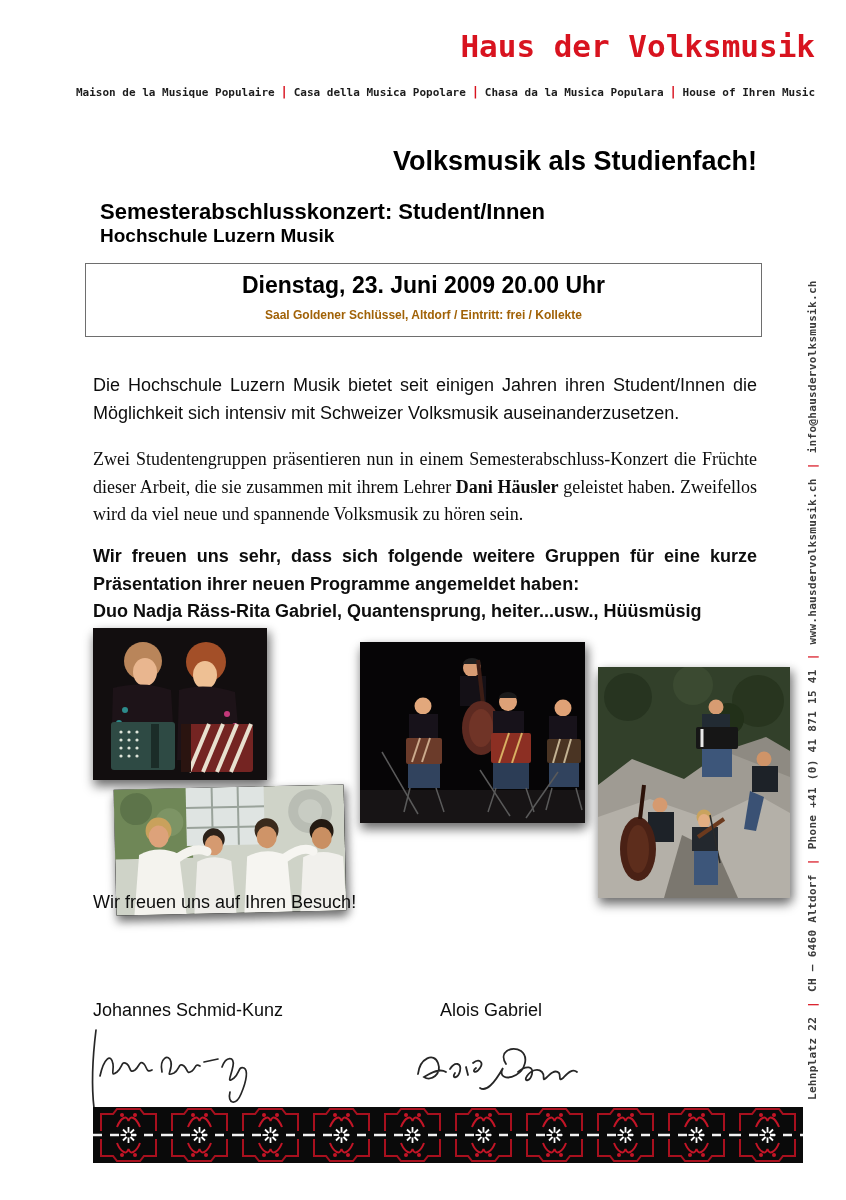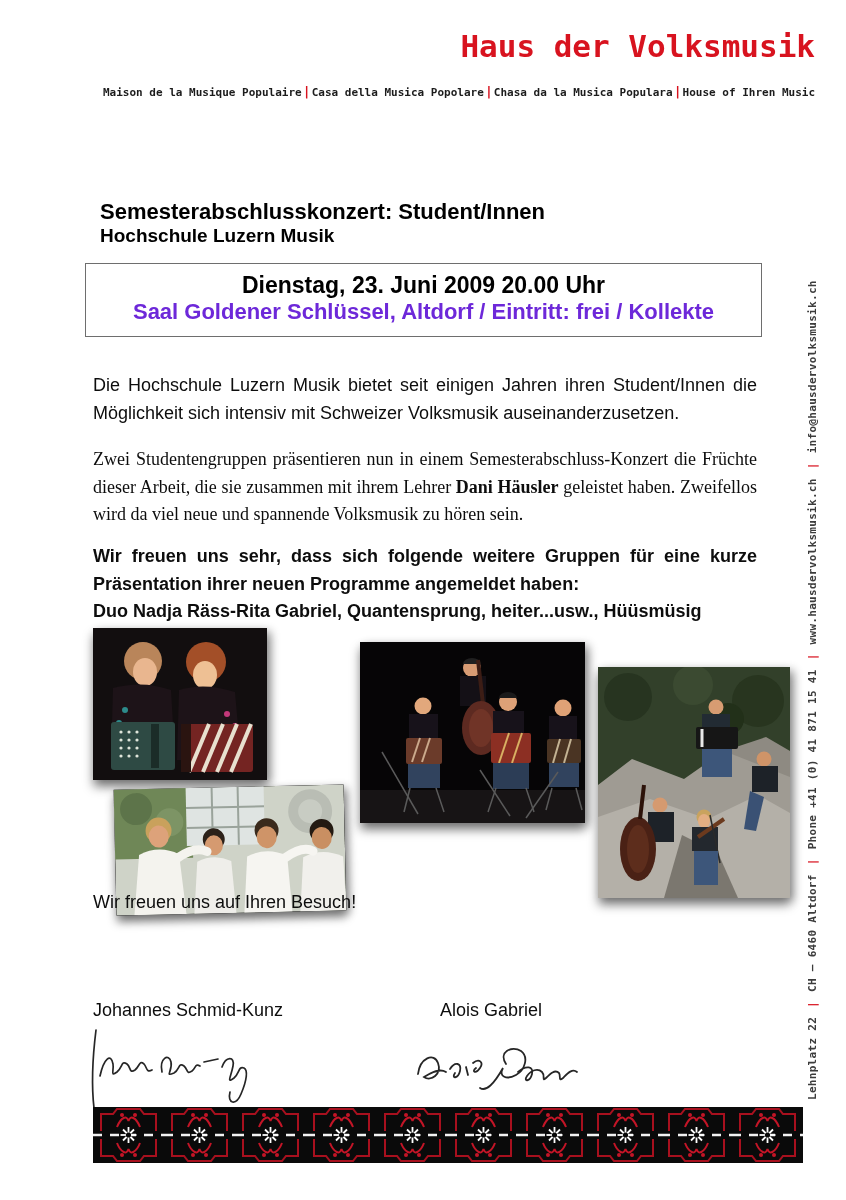--- a/index.html
+++ b/index.html
@@ -8,21 +8,21 @@
     background:#ffffff;overflow:hidden;
     font-family:"Liberation Sans",sans-serif;color:#111;
   }
   
   .brand-title{
     position:absolute;top:28px;right:31px;
     font-family:"DejaVu Sans Mono",monospace;font-weight:bold;
     font-size:31px;letter-spacing:0;color:#d8131f;white-space:nowrap;
   }
   .tagline{
-    position:absolute;top:84px;left:103px;right:31px;
+    position:absolute;top:84px;left:76px;right:31px;
     display:flex;justify-content:space-between;align-items:baseline;
     font-family:"DejaVu Sans Mono",monospace;font-weight:bold;
     font-size:11px;color:#1c1c1c;white-space:nowrap;text-align:right;
   }
   .tagline .sep{color:#d8131f;font-size:13px;}
   
   .headline{
     position:absolute;top:146px;right:89px;
     font-size:27px;font-weight:bold;white-space:nowrap;color:#000;
   }
@@ -31,21 +31,21 @@
     display:flex;justify-content:space-between;align-items:baseline;white-space:nowrap;flex-direction:column;
   }
   .subheadline .main{font-size:22px;font-weight:bold;color:#000;}
   .subheadline .secondary{font-size:19px;font-weight:bold;color:#000;}
   
   .event-box{
     position:absolute;left:85px;top:263px;width:675px;height:72px;
     border:1px solid #6e6e6e;text-align:center;background:#fff;
   }
   .event-line1{font-size:23px;font-weight:bold;margin-top:8px;color:#000;}
-  .event-line2{font-size:22px;font-weight:bold;margin-top:0;color:#6d28d9;}
+  .event-line2{font-size:12px;font-weight:bold;margin-top:9px;color:#a16207;}
   
   .para{
     position:absolute;left:93px;width:664px;
     font-size:18px;line-height:27.5px;text-align:justify;color:#0d0d0d;
   }
   .p1{top:372px;}
   .p2{top:446px;font-family:Liberation Serif, serif;}
   .p3{top:543px;font-weight:bold;}
   .p3 .groups-line{text-align:left;}
   .b{font-weight:bold;}
@@ -89,20 +89,21 @@
   <div class="tagline">
     <span>Maison de la Musique Populaire</span>
     <span class="sep">|</span>
     <span>Casa della Musica Popolare</span>
     <span class="sep">|</span>
     <span>Chasa da la Musica Populara</span>
     <span class="sep">|</span>
     <span>House of Ihren Music</span>
   </div>
 
+  <div class="headline">Volksmusik als Studienfach!</div>
   <div class="subheadline">
     <span class="main">Semesterabschlusskonzert: Student/Innen</span>
     <span class="secondary">Hochschule Luzern Musik</span>
   </div>
 
   <div class="event-box">
     <div class="event-line1">Dienstag, 23. Juni 2009 20.00 Uhr</div>
     <div class="event-line2">Saal Goldener Schlüssel, Altdorf  /  Eintritt: frei  /  Kollekte</div>
   </div>
 

